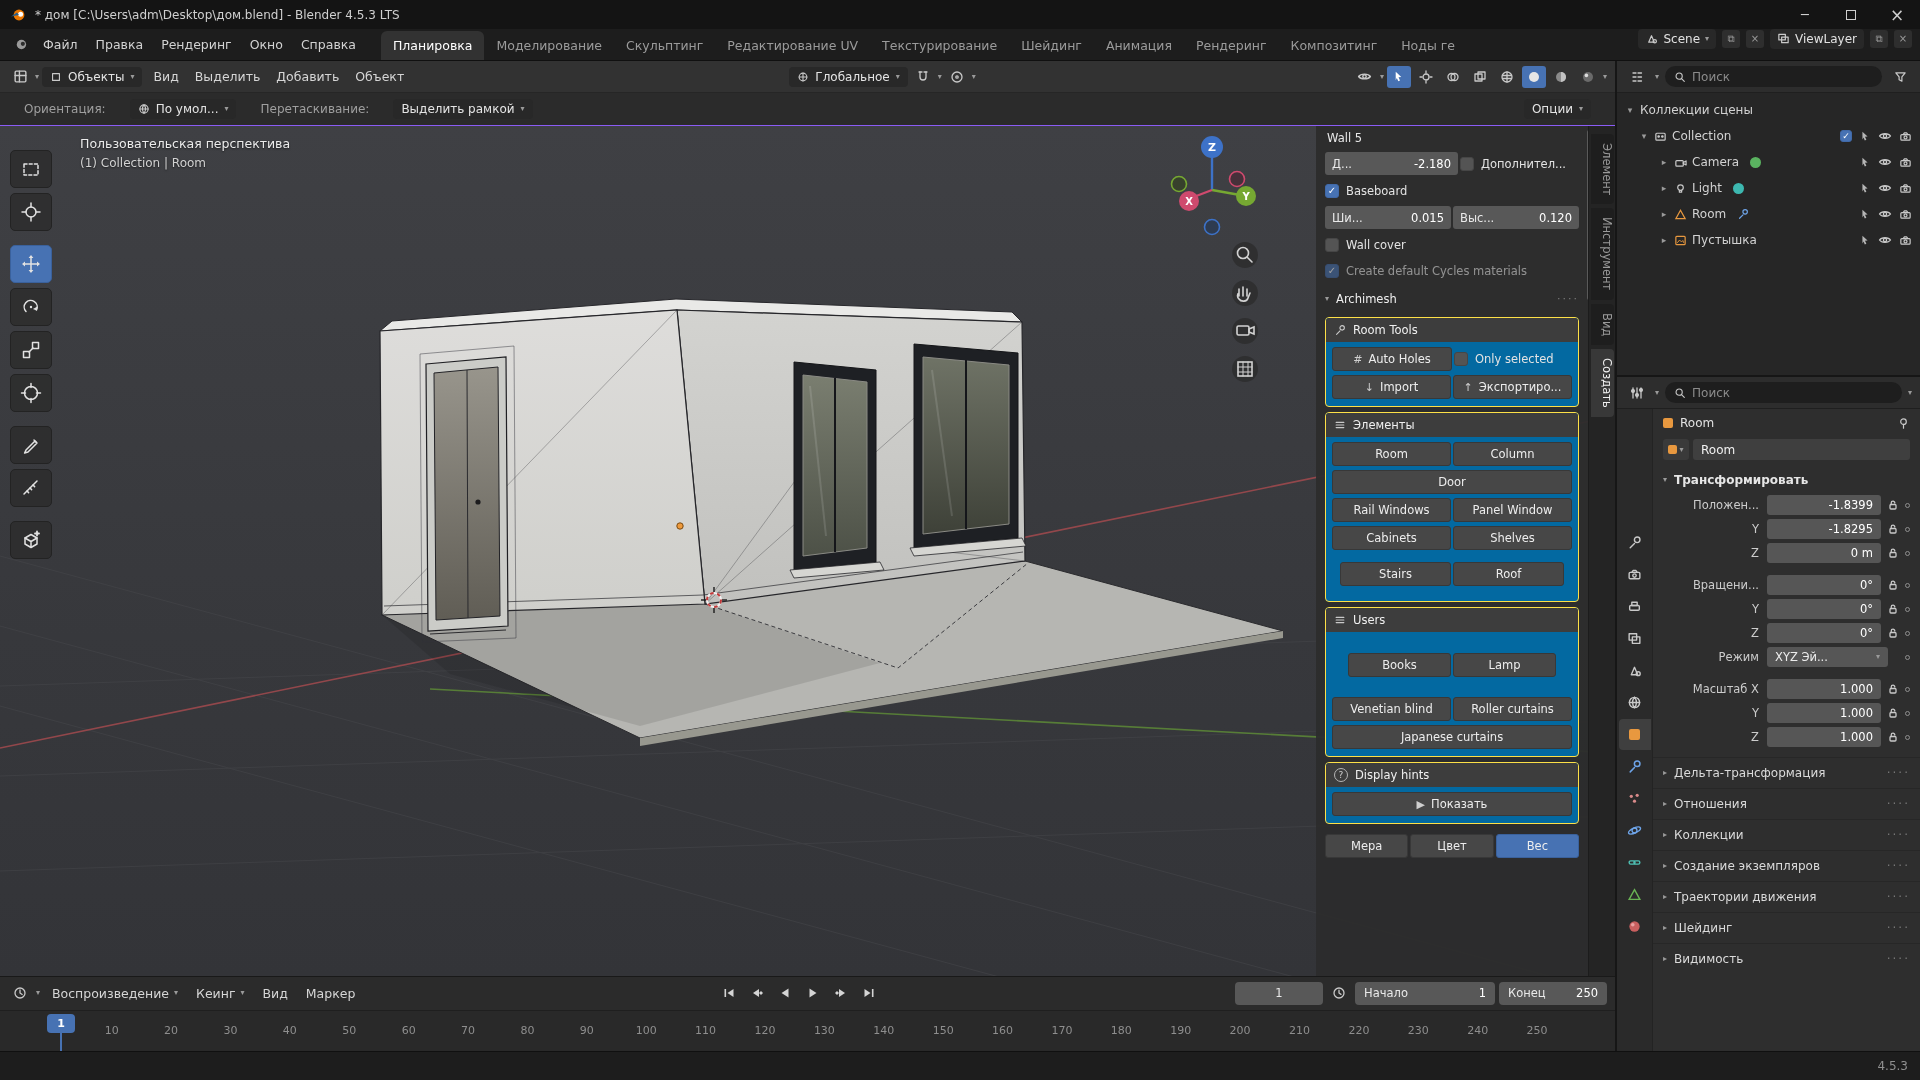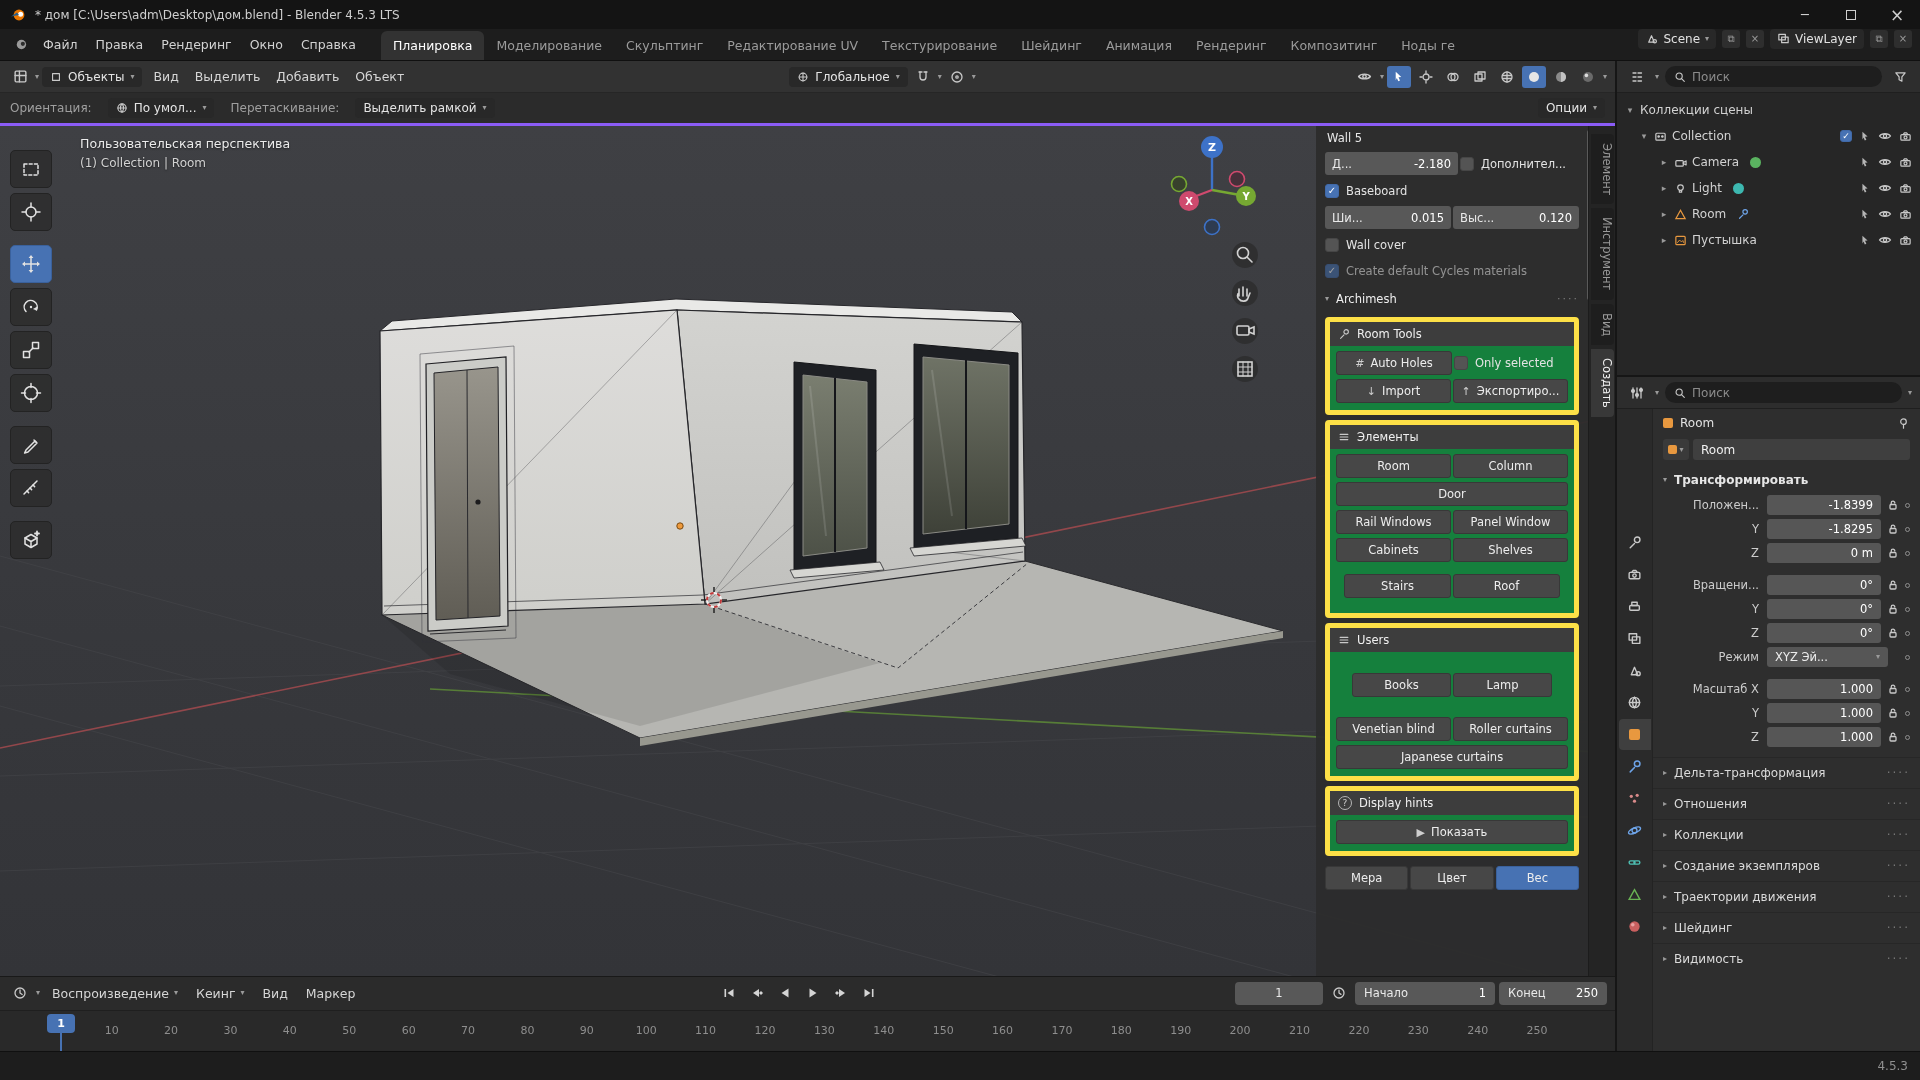--- a/index.html
+++ b/index.html
@@ -27,21 +27,21 @@
   .id-chip{display:flex;align-items:center;gap:5px;background:#282828;border-radius:4px;padding:3px 7px;color:#e2e2e2}
   .chip-mini{width:18px;height:18px;background:#2e2e2e;border-radius:3px;display:flex;align-items:center;justify-content:center;color:#9a9a9a;font-size:10px}
 
   
   .content{display:flex;height:990px}
   .left-region{flex:1;display:flex;flex-direction:column;position:relative;min-width:0}
   .right-region{width:305px;display:flex;flex-direction:column;border-left:2px solid #161616}
 
   
   .vp-h1{height:32px;background:#323232;display:flex;align-items:center;padding:0 8px;gap:3px;border-bottom:1px solid #262626}
-  .vp-h2{height:33px;background:#2b2b2b;display:flex;align-items:center;padding:0 10px;gap:16px;border-bottom:3px solid #8b5cf6}
+  .vp-h2{height:33px;background:#2b2b2b;display:flex;align-items:center;padding:0 24px;gap:24px;border-bottom:1px solid #8b5cf6}
   .dd{background:#282828;border-radius:4px;padding:3px 8px;display:flex;align-items:center;gap:6px;color:#e4e4e4;font-size:12px;white-space:nowrap}
   .hmenu{padding:4px 8px;color:#d6d6d6;font-size:12.5px;border-radius:4px;white-space:nowrap}
   .icon-btn{width:24px;height:22px;display:flex;align-items:center;justify-content:center;border-radius:3px}
   .icon-btn.blue{background:#4772b3}
   .hdr-label{color:#9f9f9f;font-size:12px;white-space:nowrap}
   .spacer{flex:1}
 
   
   .canvas{flex:1;position:relative;background:linear-gradient(180deg,#3f4044 0%,#37383c 60%,#333438 100%);overflow:hidden}
   .scene{position:absolute;inset:0}
@@ -62,21 +62,21 @@
   .row2{display:flex;gap:2px;margin:4px 0}
   .row2>*{flex:1}
   .vfield{background:#585858;border-radius:3px;height:23px;display:flex;align-items:center;justify-content:space-between;padding:0 7px;color:#e9e9e9}
   .vfield .val{color:#fff}
   .cbrow{display:flex;align-items:center;gap:7px;height:23px;margin:3px 0;color:#e3e3e3}
   .cb{width:14px;height:14px;border-radius:3px;background:#545454;border:1px solid #464646;display:inline-flex;align-items:center;justify-content:center;font-size:10px;color:#fff;flex:none}
   .cb.on{background:#4772b3;border-color:#4069a8}
   .dim{opacity:.55}
   .sect{display:flex;align-items:center;gap:7px;height:27px;color:#efefef;margin-top:2px}
   .sect .dots{margin-left:auto;color:#7d7d7d;letter-spacing:2px;font-size:11px}
-  .pbox{background:#15803d;border:5px solid #fde047;border-radius:4px;margin:5px 0;overflow:hidden}
+  .pbox{background:#0369a1;border:1px solid #fde047;border-radius:4px;margin:5px 0;overflow:hidden}
   .pbox-h{background:#3d3d3d;height:24px;display:flex;align-items:center;gap:7px;padding:0 8px;color:#f0f0f0}
   .pbox-b{padding:5px 6px 7px;display:flex;flex-direction:column;gap:4px}
   .abtn{background:#474747;border:1px solid #383838;height:24px;border-radius:3px;display:flex;align-items:center;justify-content:center;gap:6px;color:#ededed;font-size:11.5px;white-space:nowrap;overflow:hidden}
   .abtn.blue{background:#4772b3;border-color:#3a619c}
   .glyph{color:#cfcfcf;font-size:11px}
   .qmark{width:14px;height:14px;border:1px solid #b5b5b5;border-radius:50%;display:inline-flex;align-items:center;justify-content:center;font-size:9px;color:#cfcfcf;flex:none}
   .np-scroll{position:absolute;top:4px;right:24px;width:4px;height:170px;background:#5a5a5a;border-radius:2px}
 
   
   .vtabs{position:absolute;top:0;right:0;bottom:0;width:27px;background:#242424;display:flex;flex-direction:column;align-items:center;padding-top:8px;gap:4px;border-left:1px solid #1c1c1c}

